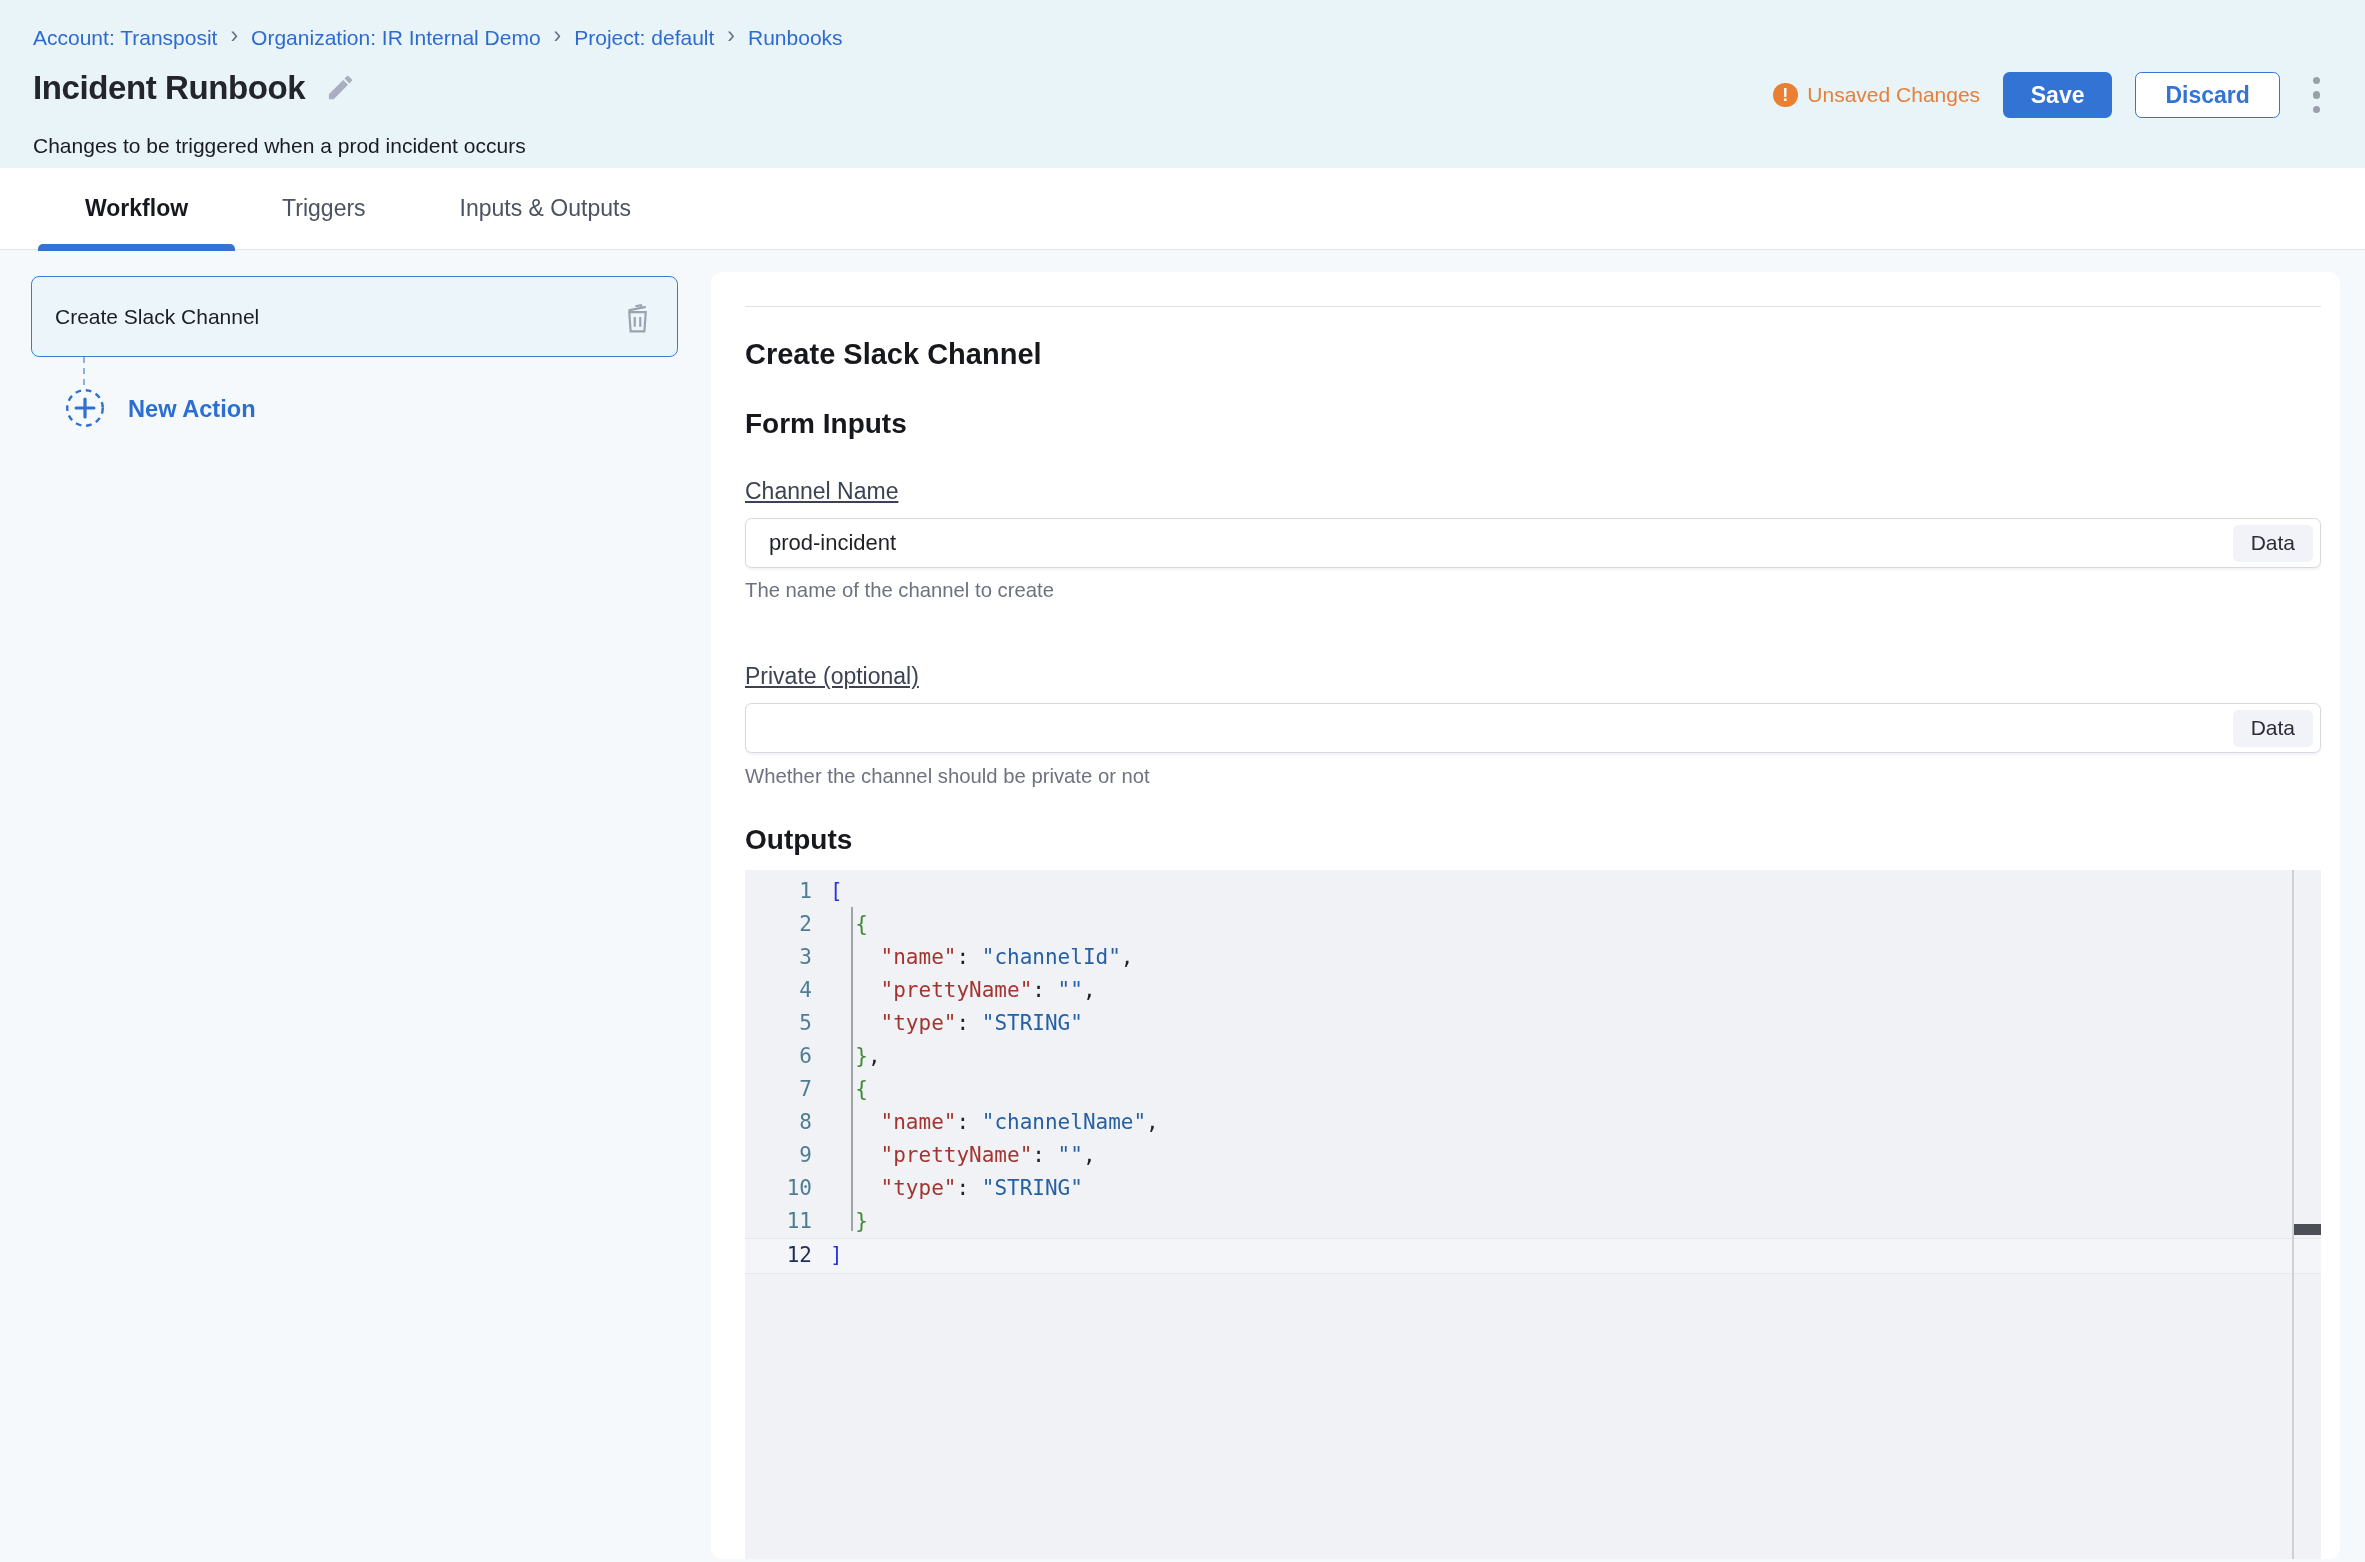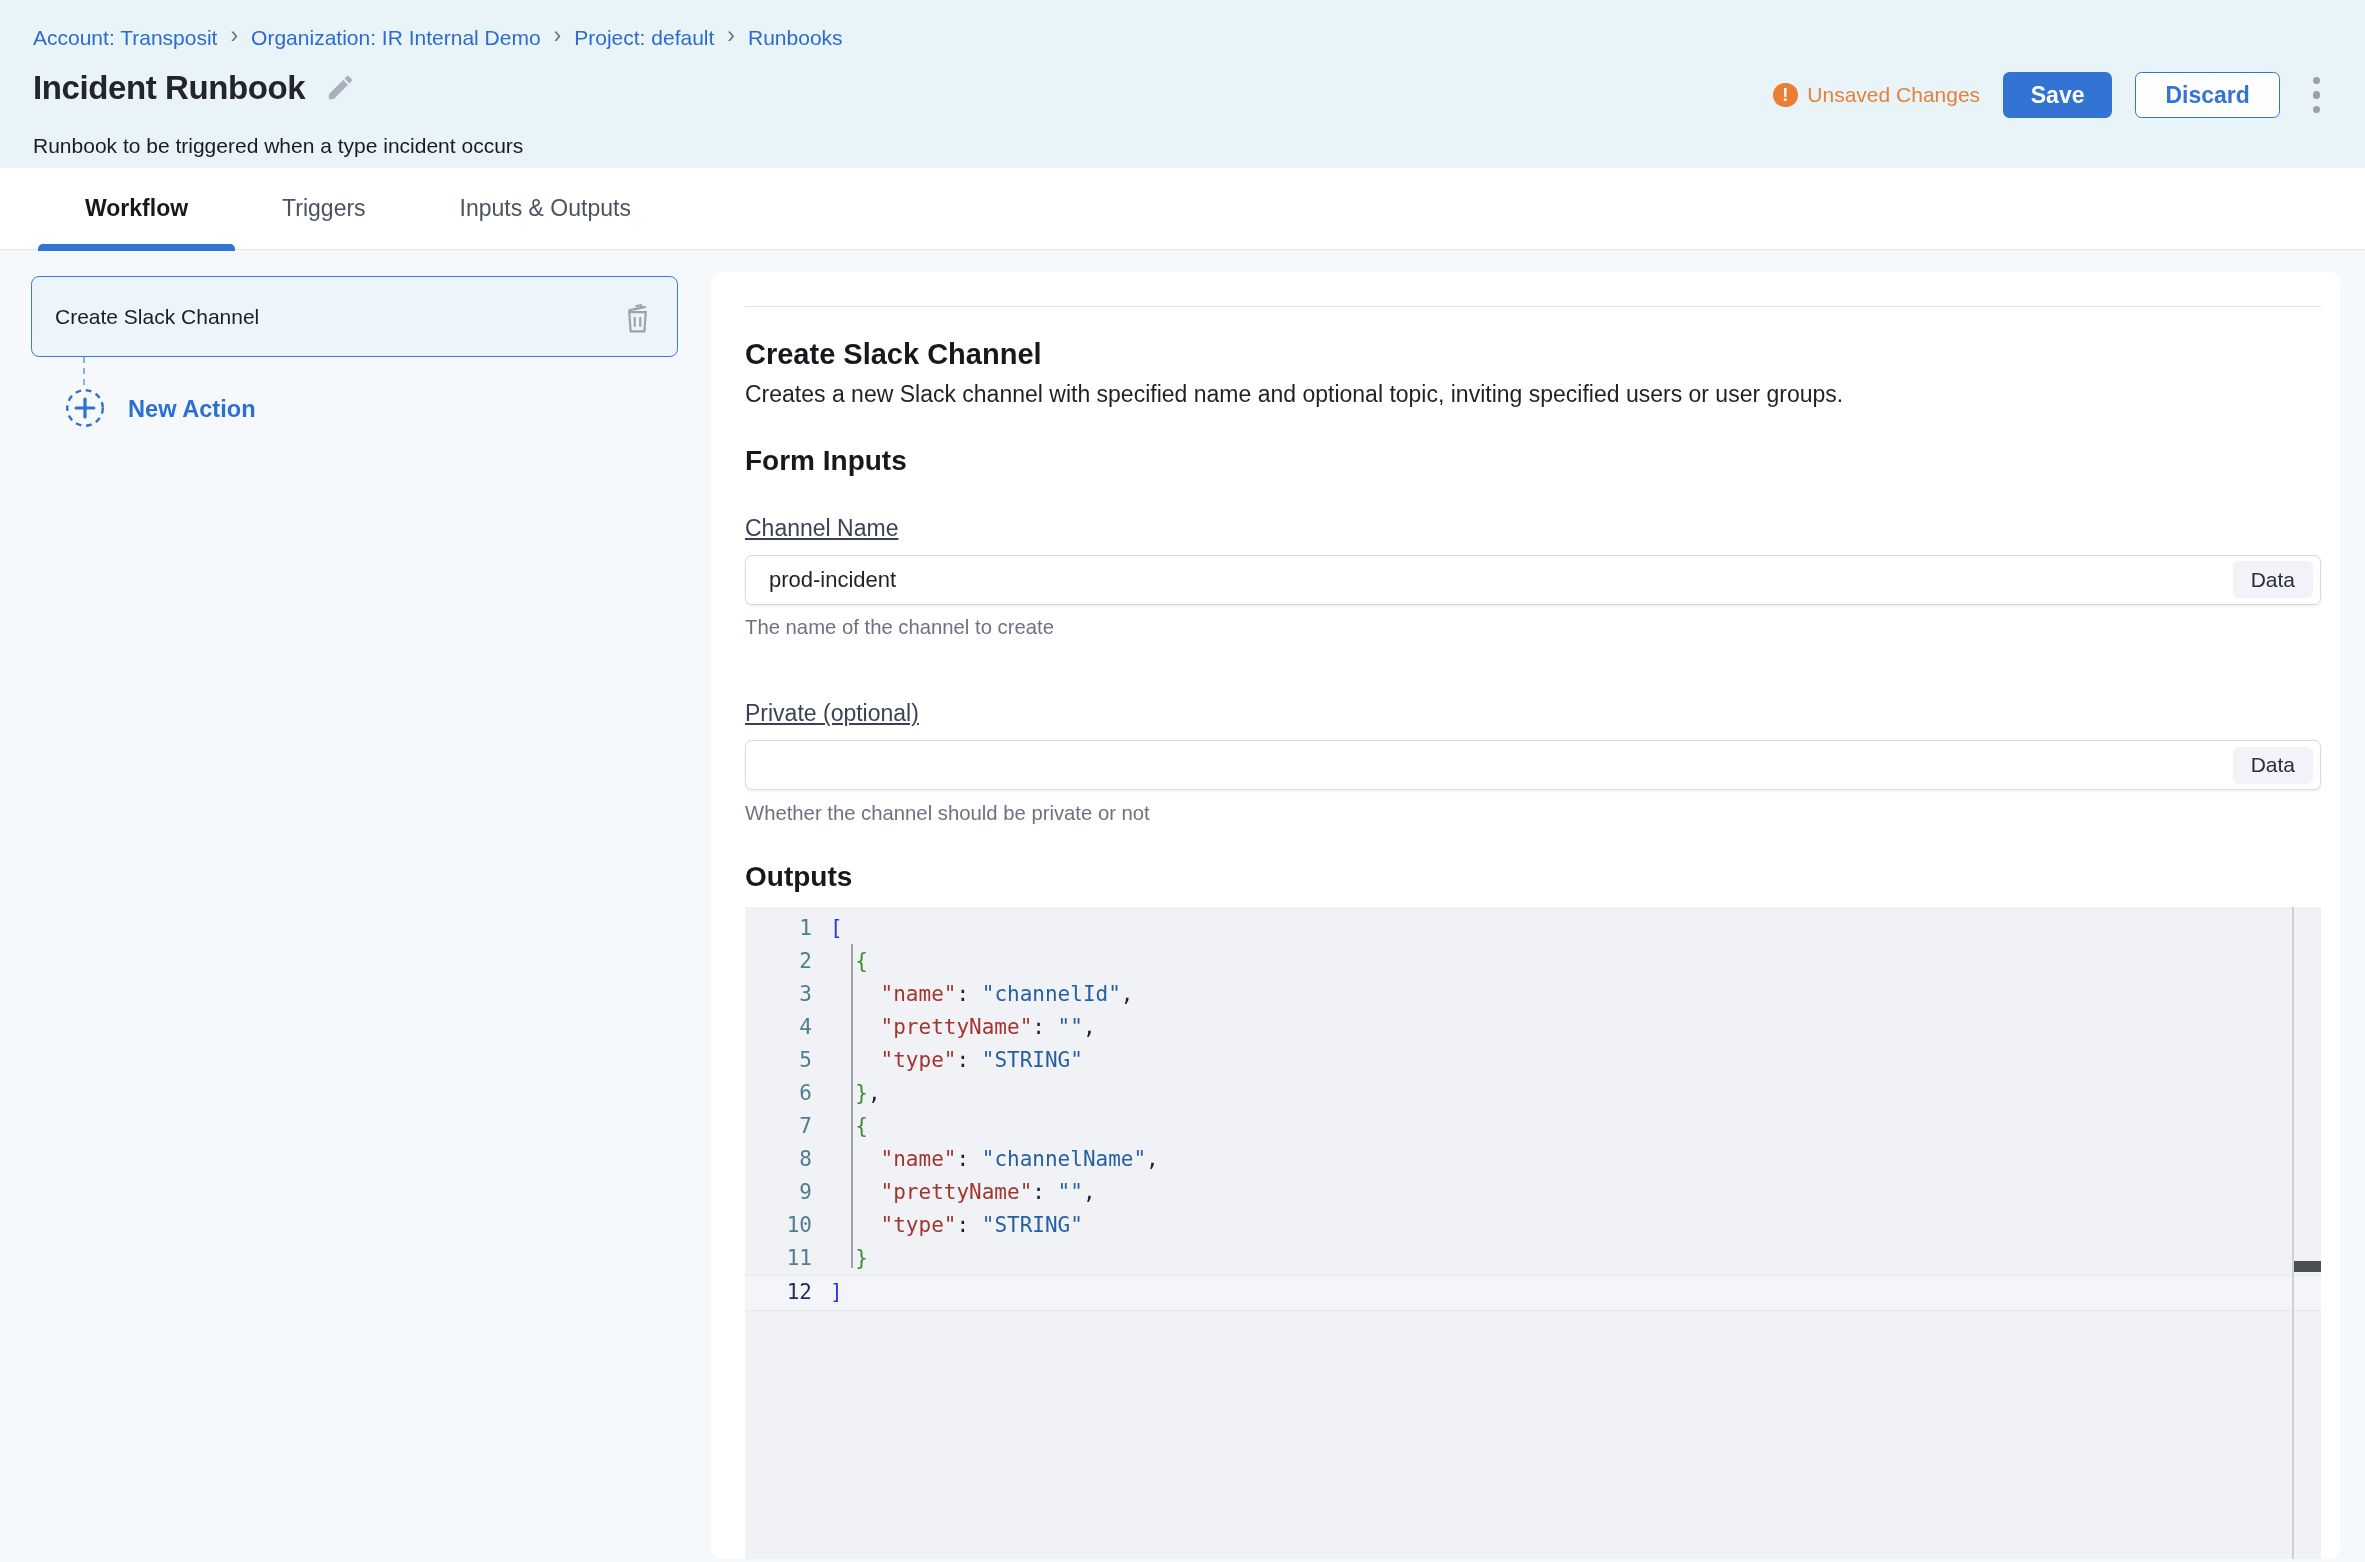--- a/index.html
+++ b/index.html
@@ -112,21 +112,21 @@
       </div>
       <button class="btn btn-save">Save</button>
       <button class="btn btn-discard">Discard</button>
       <div class="kebab">
           <i></i>
           <i></i>
           <i></i>
         </div>
     </div>
   </div>
-  <div class="subtitle">Runbook to be triggered when a type incident occurs</div>
+  <div class="subtitle">Changes to be triggered when a prod incident occurs</div>
 </header>
 
 <nav class="tabbar">
     <div class="tab active">Workflow</div>
     <div class="tab">Triggers</div>
     <div class="tab">Inputs &amp; Outputs</div>
   </nav>
 
 <div class="bodywrap">
 
@@ -150,21 +150,20 @@
           <path d="M26 15v22M15 26h22" stroke="#3170cc" stroke-width="4" stroke-linecap="round"></path>
         </svg>
       </span>
       <span class="new-action-label">New Action</span>
     </button>
   </aside>
 
   <main class="maincard">
     <hr class="divider">
     <h2 class="h2">Create Slack Channel</h2>
-    <p class="desc">Creates a new Slack channel with specified name and optional topic, inviting specified users or user groups.</p>
 
     <h3 class="h3 forminputs">Form Inputs</h3>
 
     <div>
       <div class="field-label">Channel Name</div>
       <div class="fieldrow">
         <input type="text" value="prod-incident" style="">
         <button class="data-btn">Data</button>
       </div>
       <div class="helper">The name of the channel to create</div>

